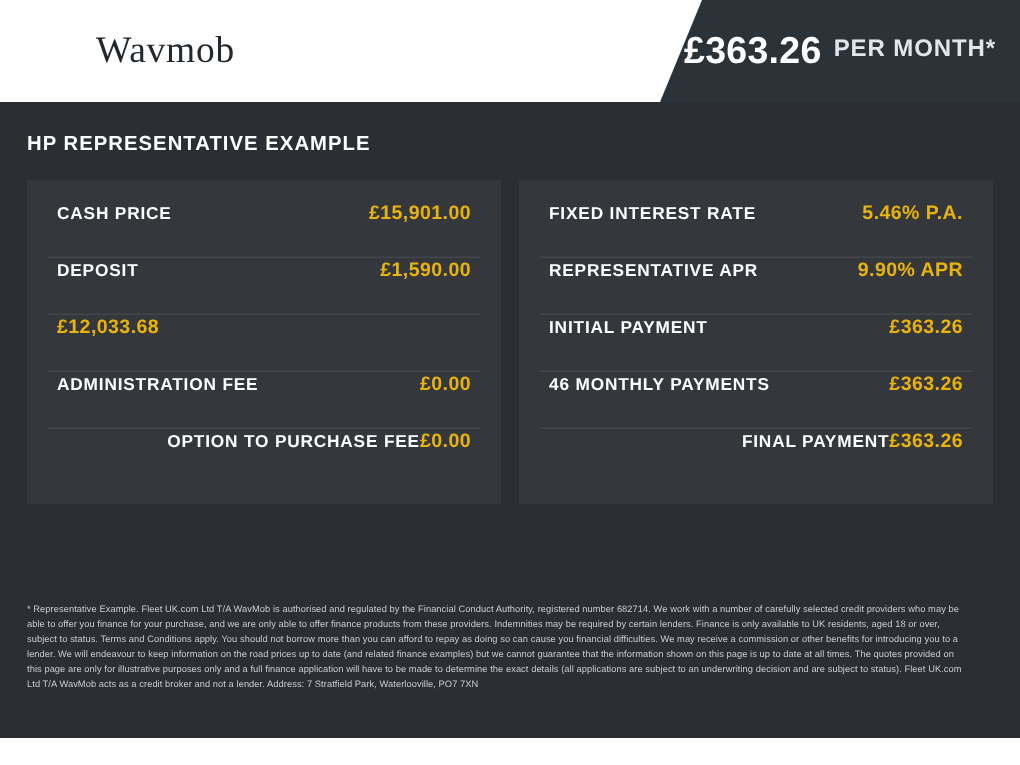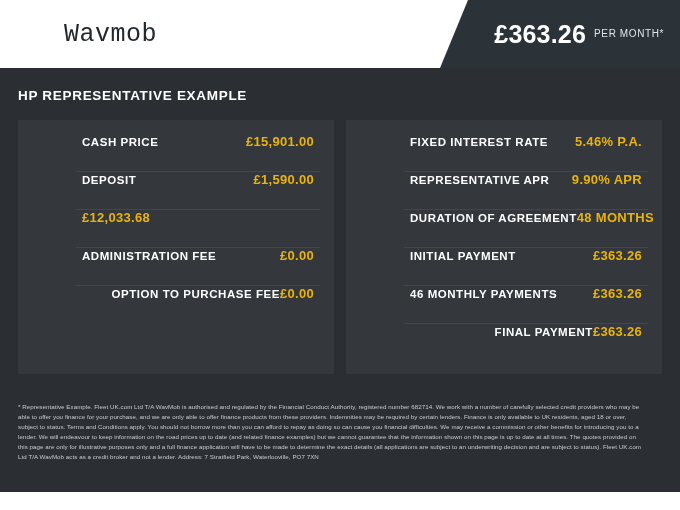--- a/index.html
+++ b/index.html
@@ -22,21 +22,21 @@
     width: 680px; height: 68px;
     background: #ffffff;
   }
   .brand {
     position: absolute;
     left: 64px; top: 20px;
     font-size: 25px;
     font-weight: 400;
     letter-spacing: 0.5px;
     color: #23282c;
-    font-family: Liberation Mono, monospace;
+    font-family: Liberation Serif, serif;
   }
   .price-band {
     position: absolute;
     right: 0; top: 0;
     width: 240px; height: 68px;
     background: #2b3238;
     clip-path: polygon(28px 0, 240px 0, 240px 68px, 0px 68px);
   }
   .price-inner {
     position: absolute;
@@ -47,22 +47,22 @@
     gap: 8px;
   }
   .price-amount {
     color: #ffffff;
     font-size: 25px;
     font-weight: bold;
     letter-spacing: 0.2px;
   }
   .price-period {
     color: #e3e6e8;
-    font-size: 10px;
-    font-weight: normal;
+    font-size: 16px;
+    font-weight: bold;
     letter-spacing: 0.6px;
     padding-bottom: 2px;
   }
 
   
   .section-title {
     position: absolute;
     left: 18px; top: 88px;
     color: #ffffff;
     font-size: 13.5px;
@@ -84,21 +84,20 @@
     background: #34383c;
     padding: 14px 14px 12px 14px;
   }
   .row {
     display: flex;
     justify-content: space-between;
     align-items: baseline;
     height: 38px;
     border-bottom: 1px solid #43474b;
     padding: 0 6px;
-    margin-left: 44px;
   }
   .row:last-child { border-bottom: none; justify-content: flex-end; }
   .row .label {
     color: #ffffff;
     font-size: 11.5px;
     font-weight: bold;
     letter-spacing: 0.55px;
     white-space: nowrap;
   }
   .row .value {
@@ -172,24 +171,20 @@
     <div class="panel">
       <div class="row">
         <span class="label">FIXED INTEREST RATE</span>
         <span class="value">5.46% P.A.</span>
       </div>
       <div class="row">
         <span class="label">REPRESENTATIVE APR</span>
         <span class="value">9.90% APR</span>
       </div>
       <div class="row">
-        <span class="label">DURATION OF AGREEMENT</span>
-        <span class="value">48 MONTHS</span>
-      </div>
-      <div class="row">
         <span class="label">INITIAL PAYMENT</span>
         <span class="value">£363.26</span>
       </div>
       <div class="row">
         <span class="label">46 MONTHLY PAYMENTS</span>
         <span class="value">£363.26</span>
       </div>
       <div class="row">
         <span class="label">FINAL PAYMENT</span>
         <span class="value">£363.26</span>

